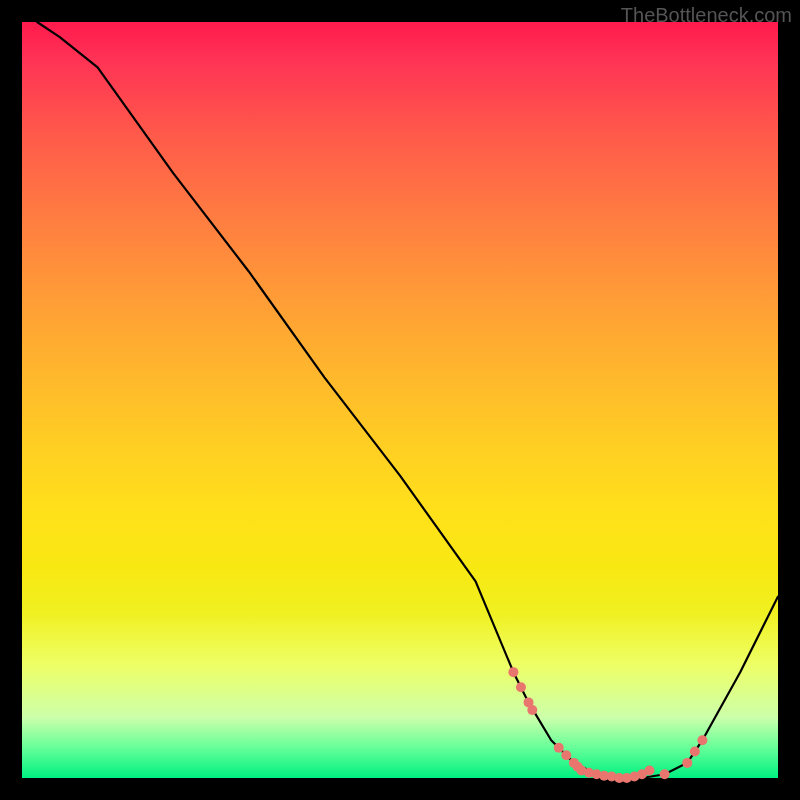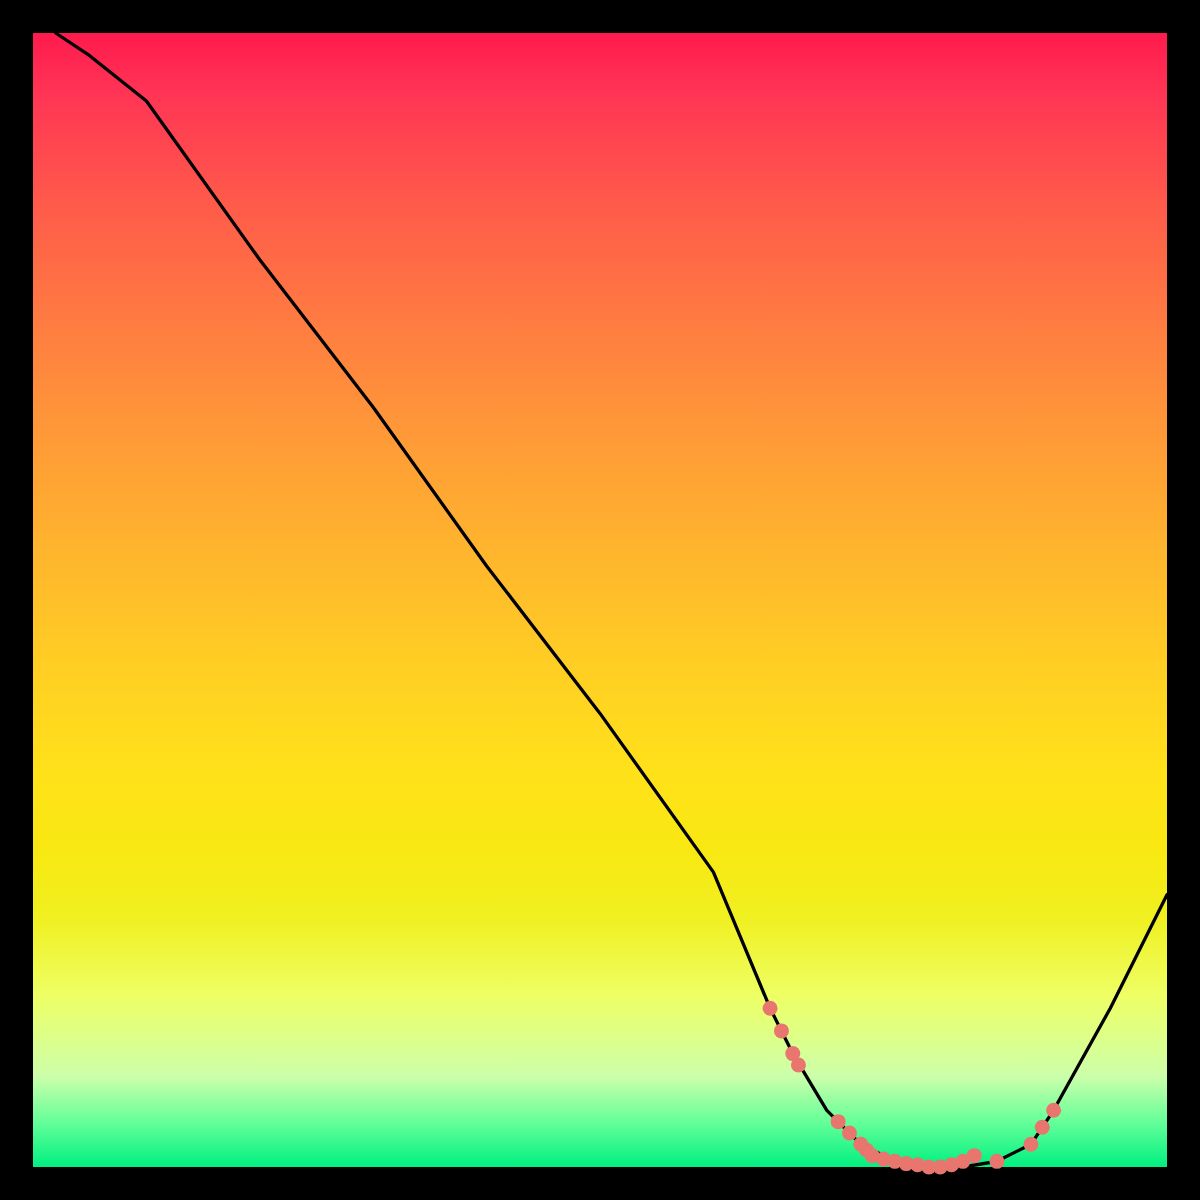--- a/index.html
+++ b/index.html
@@ -49,20 +49,21 @@
     top: 0;
     width: 756px;
     height: 756px;
     overflow: visible;
   }
 </style>
 </head>
 <body>
 
 <div class="chart-container">
+  <div class="watermark">TheBottleneck.com</div>
   <div class="plot-area">
     <svg class="curve-layer">
       <path id="curve-path" fill="none" stroke="#000" stroke-width="2.2" stroke-linejoin="round" stroke-linecap="round" d="M15.12 0.00 L37.80 15.12 L75.60 45.36 L151.20 151.20 L226.80 249.48 L302.40 355.32 L378.00 453.60 L453.60 559.44 L491.40 650.16 L506.52 680.40 L529.20 718.20 L551.88 740.88 L574.56 752.22 L597.24 756.00 L619.92 756.00 L642.60 752.22 L665.28 740.88 L680.40 718.20 L718.20 650.16 L756.00 574.56"></path>
       <g id="marker-group">
           <circle cx="491.40" cy="650.16" r="5" fill="#e9766e"></circle>
           <circle cx="498.96" cy="665.28" r="5" fill="#e9766e"></circle>
           <circle cx="506.52" cy="680.40" r="5" fill="#e9766e"></circle>
           <circle cx="510.30" cy="687.96" r="5" fill="#e9766e"></circle>
           <circle cx="536.76" cy="725.76" r="5" fill="#e9766e"></circle>
           <circle cx="544.32" cy="733.32" r="5" fill="#e9766e"></circle>

